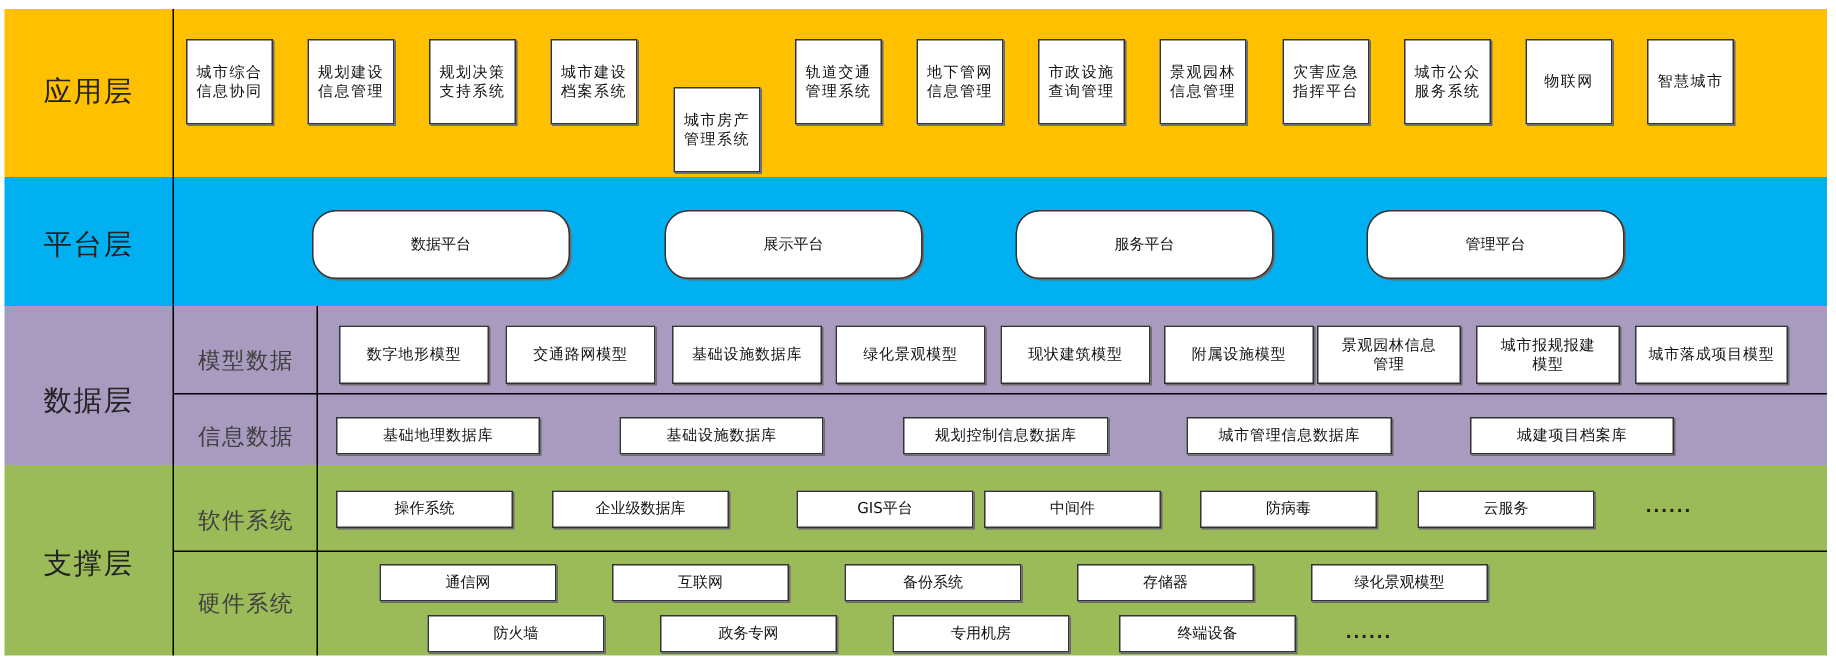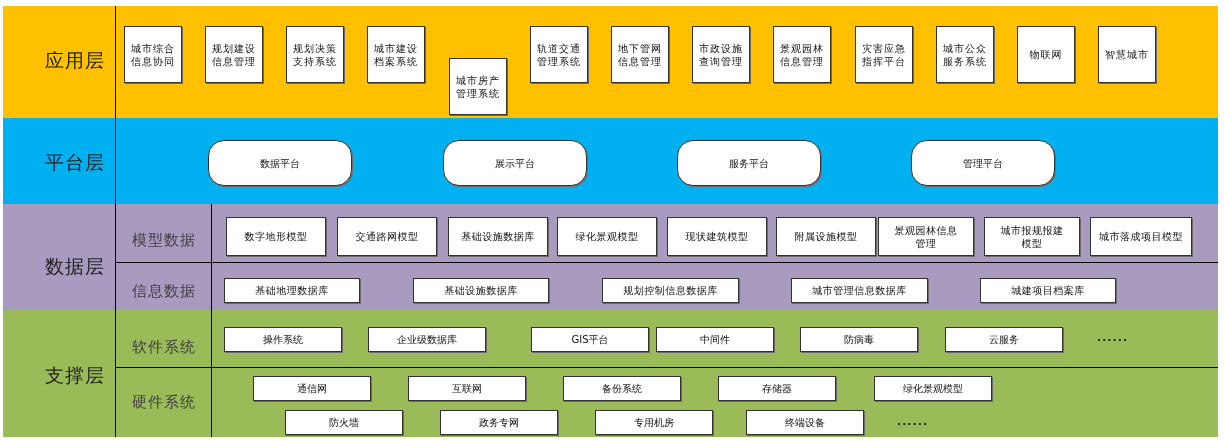--- a/index.html
+++ b/index.html
@@ -9,30 +9,30 @@
   .layer-app { top: 6px; height: 112px; background: #FFC000; }
   .layer-platform { top: 118px; height: 86px; background: #00B0F0; }
   .layer-data { top: 204px; height: 106px; background: #A99BC0; }
   .layer-support { top: 310px; height: 127px; background: #9BBB59; }
 
   .vline { position: absolute; width: 1px; background: #000; }
   .hline { position: absolute; height: 1px; background: #000; }
 
   .layer-label { position: absolute; font-size: 19px; color: #222;
                  font-family: "DejaVu Serif", "Liberation Serif", serif; letter-spacing: 1px;
-                 text-align: center; width: 112px; left: 3px; margin-left: 16px; }
+                 text-align: center; width: 112px; left: 3px; }
   .sub-label { position: absolute; font-size: 15px; color: #404040; text-align: center;
                width: 96px; left: 116px; letter-spacing: 1px; }
 
   .box { position: absolute; background: #fff; border: 1px solid #333;
          box-shadow: 1px 1px 0 #6b6b6b; display: flex; align-items: center;
          justify-content: center; text-align: center; color: #111;
          font-size: 10px; line-height: 13px; box-sizing: border-box; padding: 0 2px; }
   .app-box { top: 26px; width: 58px; height: 57px; font-size: 10px; line-height: 13px; padding: 0 5px; letter-spacing: 1px; }
-  .plat-box { top: 140px; height: 46px; width: 144px; border-radius: 16px; font-size: 10px; }
+  .plat-box { top: 140px; height: 46px; width: 172px; border-radius: 16px; font-size: 10px; }
   .model-box { top: 217px; height: 39px; width: 100px; font-size: 10px; letter-spacing: 0.5px; }
   .info-box { top: 278px; height: 25px; font-size: 10px; letter-spacing: 0.5px; }
   .sw-box { top: 327px; height: 25px; width: 118px; font-size: 10px; }
   .hw-box { height: 25px; width: 118px; font-size: 10px; }
   .hw-r1 { top: 376px; }
   .hw-r2 { top: 410px; }
   .ellipsis { position: absolute; font-size: 11px; font-weight: bold; color: #222; letter-spacing: 1px; }
 </style>
 </head>
 <body>

